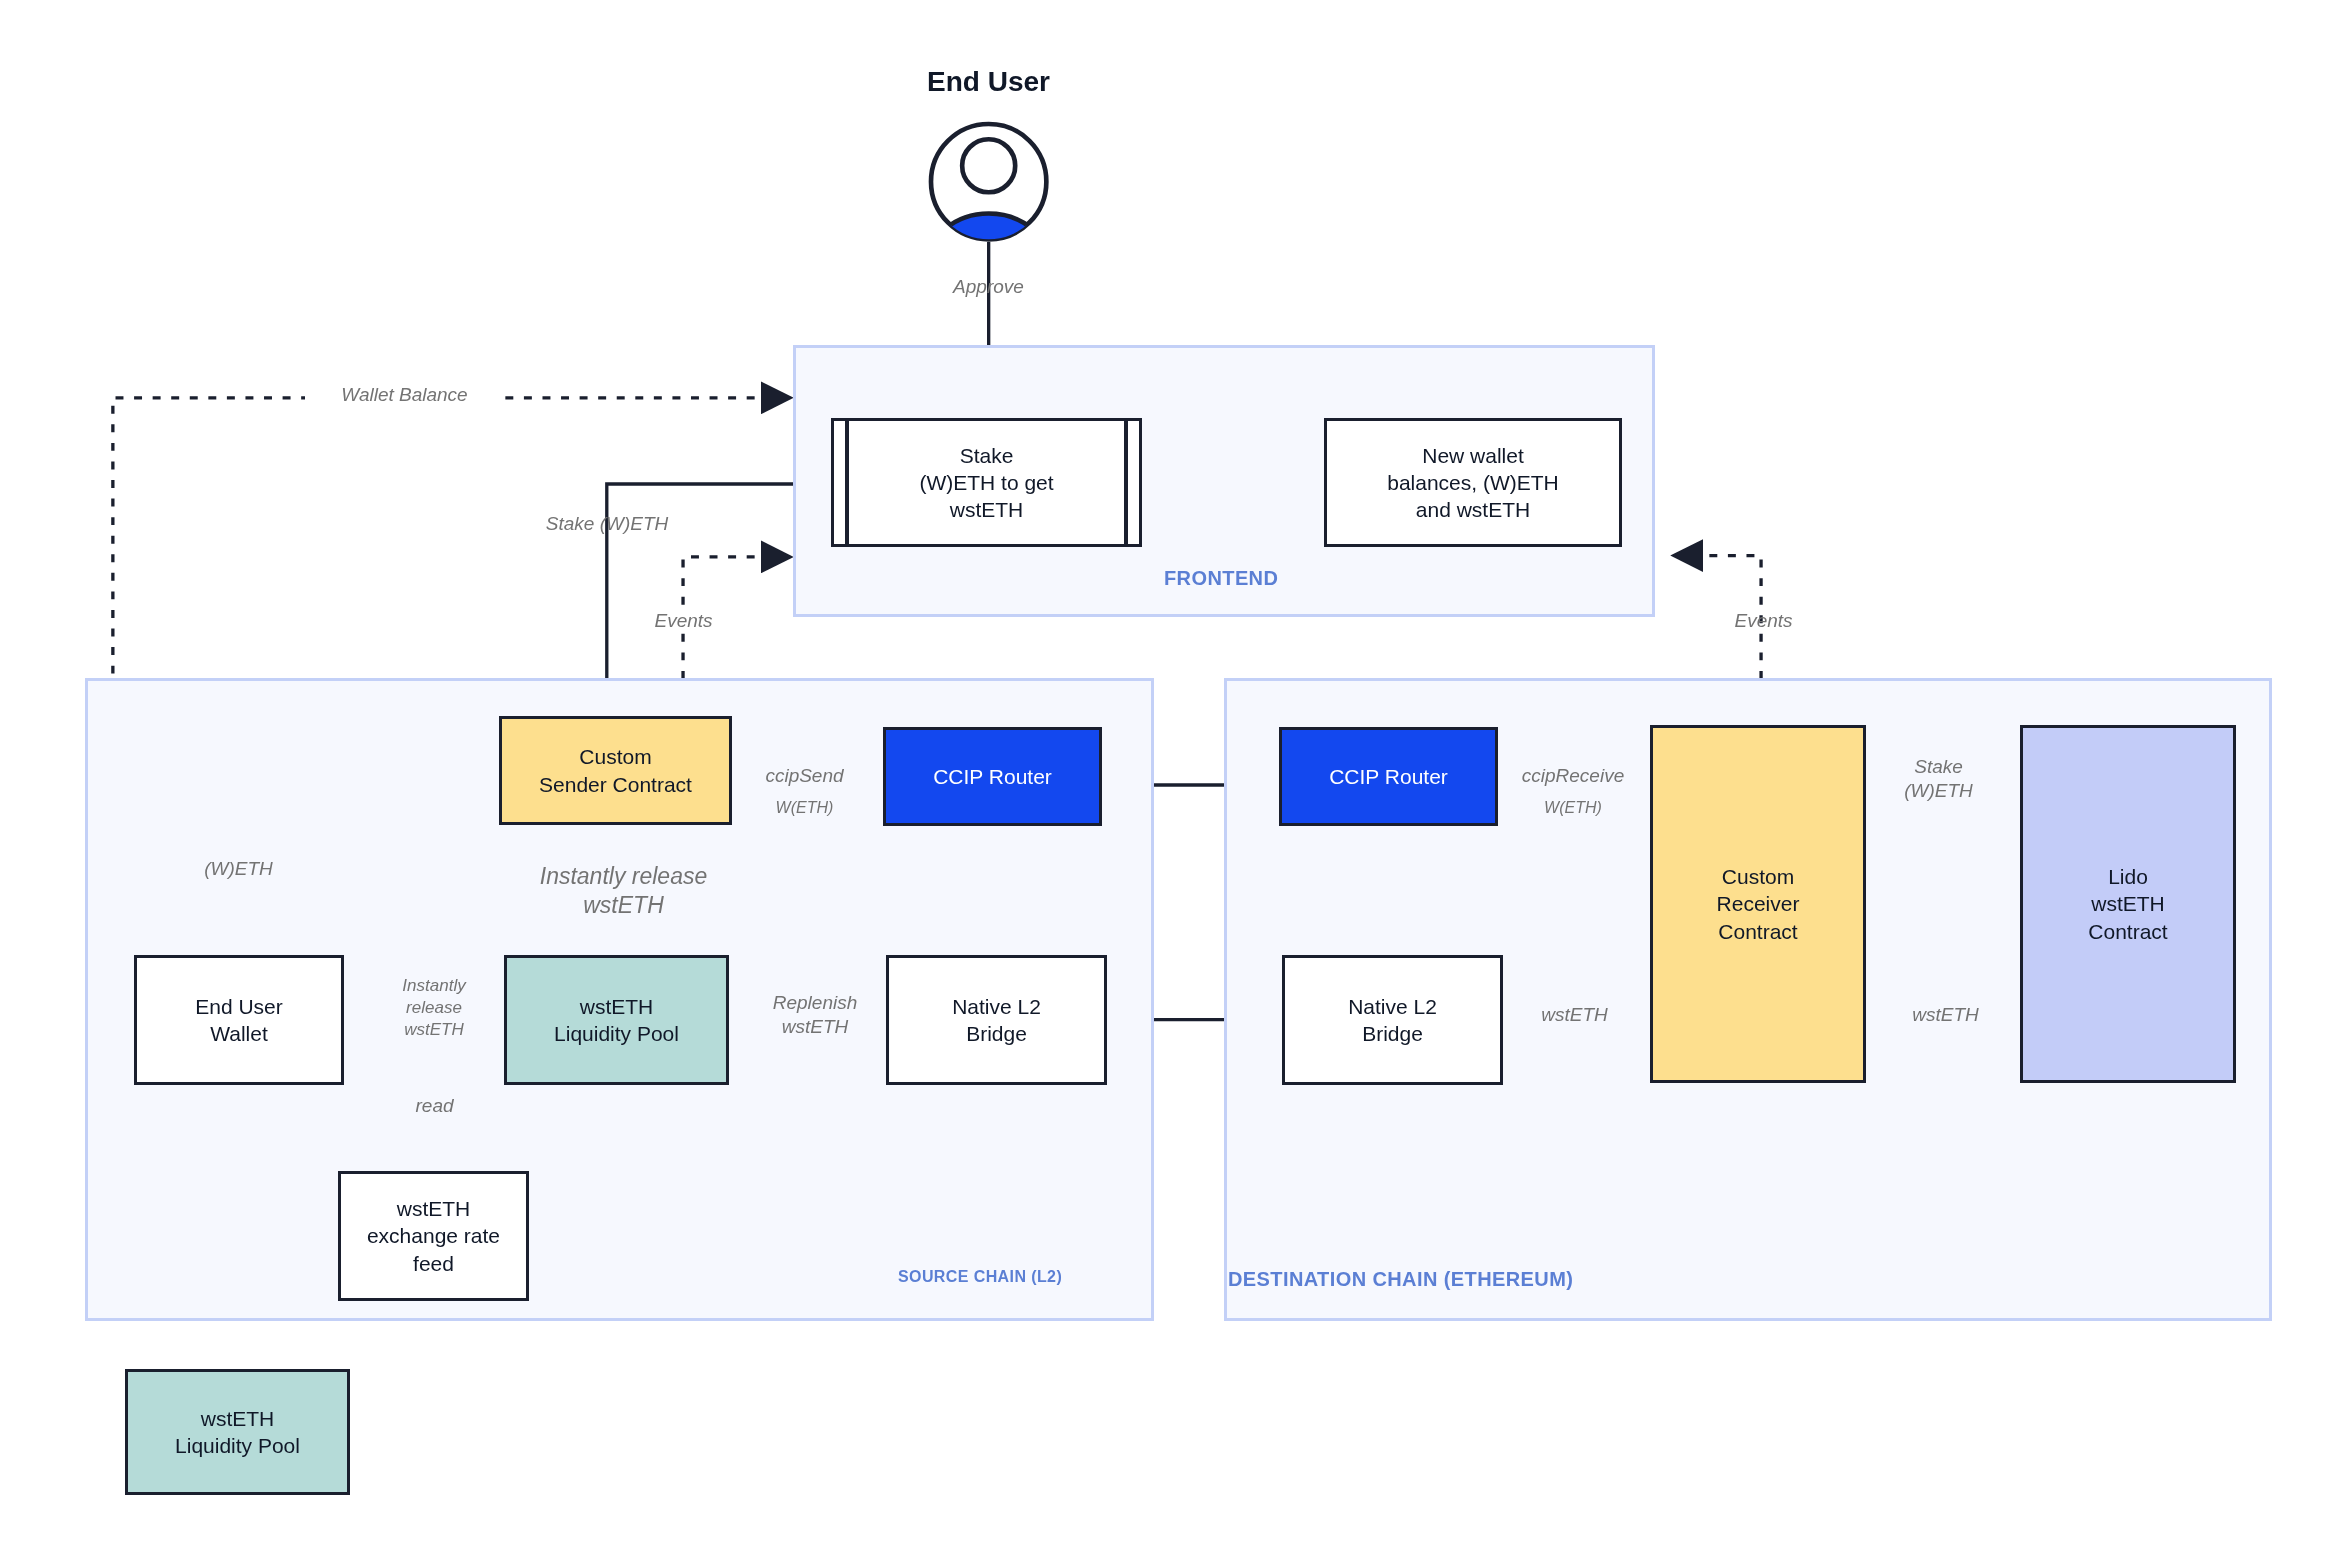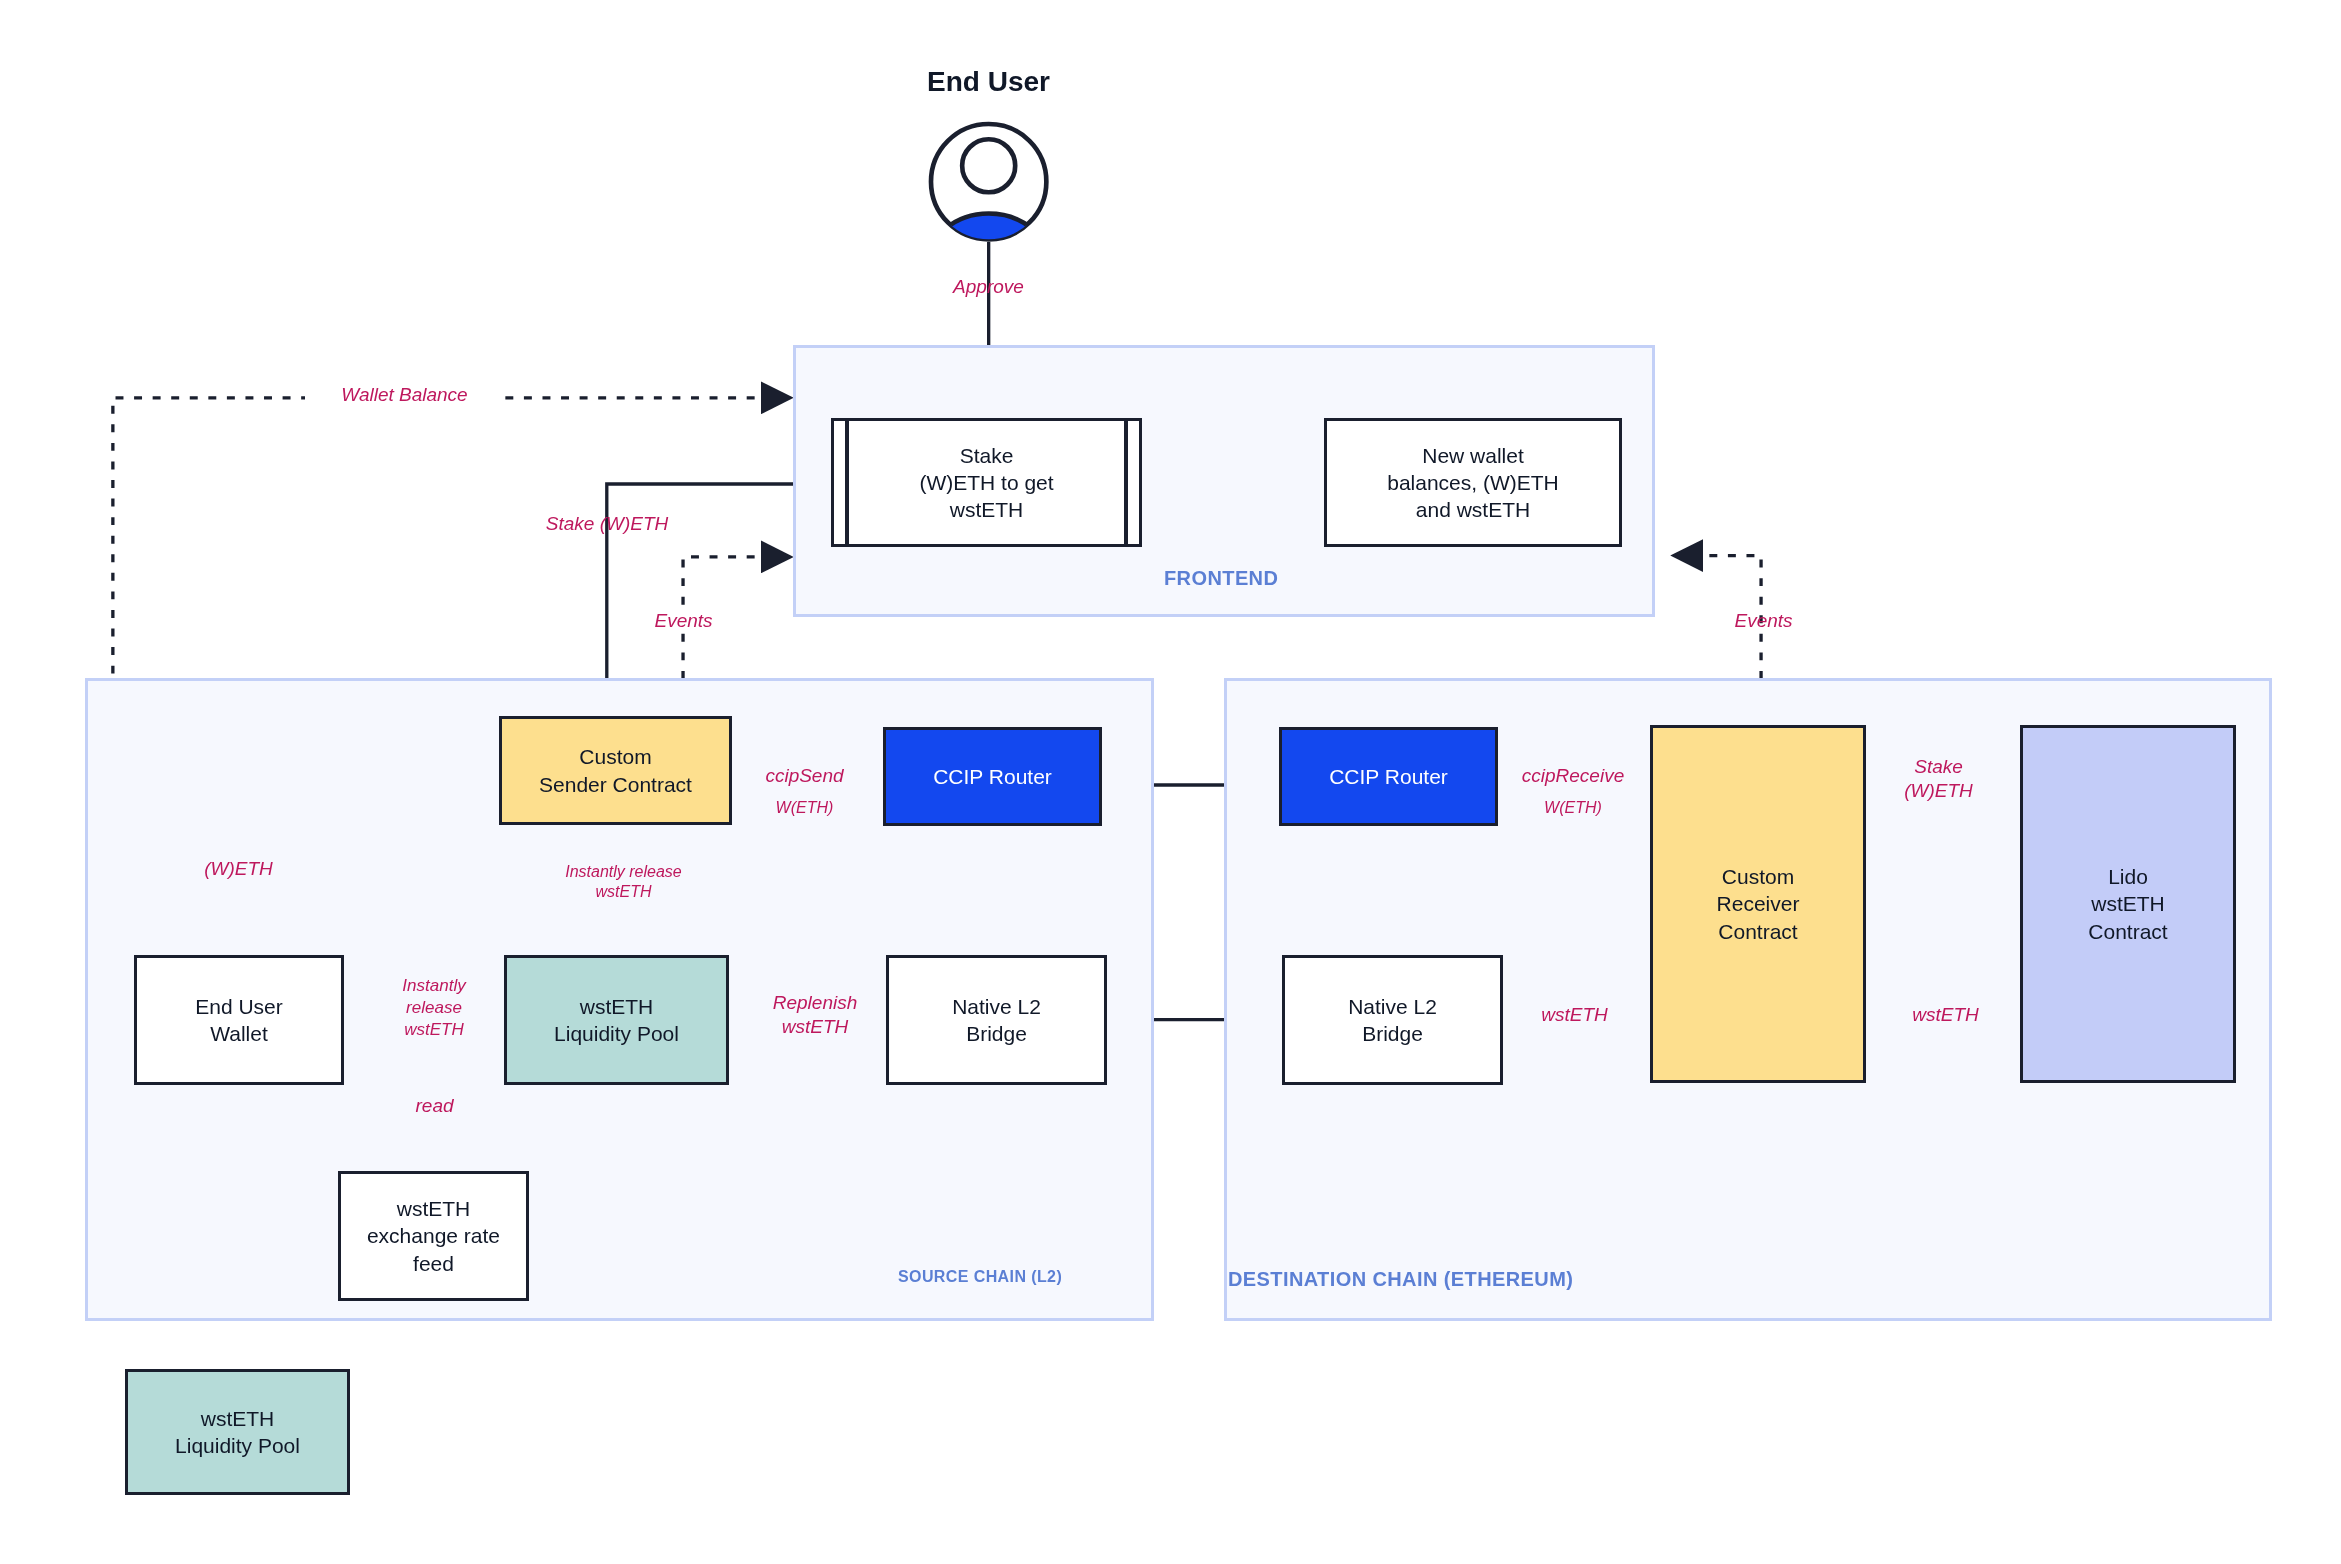--- a/index.html
+++ b/index.html
@@ -17,21 +17,21 @@
     display:flex;align-items:center;justify-content:center;text-align:center;
     border:3.3px solid #1a1f2e;background:#ffffff;line-height:1.3;}
   .node .txt{padding:0 6.6px;}
 
   .container{position:absolute;z-index:2;box-sizing:border-box;
     border:3.3px solid #c3d0f7;background:#f6f8fe;}
   .container-label{position:absolute;z-index:4;
     color:#5b7fd4;font-weight:bold;letter-spacing:0.4px;}
 
   .edge-label{position:absolute;z-index:6;font-style:italic;
-    text-align:center;line-height:1.28;white-space:pre-line;color:#be185d;}
+    text-align:center;line-height:1.28;white-space:pre-line;color:#737373;}
 
   .persona-title{position:absolute;z-index:6;font-weight:bold;text-align:center;}
 
   .legend-note{position:absolute;z-index:6;line-height:1.5;color:#101828;}
 </style>
 </head>
 <body>
 
 <div id="stage">
 
@@ -187,21 +187,21 @@
 
   <div class="edge-label" style="left:745px;top:764px;width:119px;font-size:19px;">ccipSend</div>
   <div class="edge-label" style="left:745px;top:798px;width:119px;font-size:16px;">W(ETH)</div>
 
   <div class="edge-label" style="left:1505px;top:764px;width:136px;font-size:19px;">ccipReceive</div>
   <div class="edge-label" style="left:1505px;top:798px;width:136px;font-size:16px;">W(ETH)</div>
 
   <div class="edge-label" style="left:1879px;top:755px;width:119px;font-size:19px;">Stake
 (W)ETH</div>
 
-  <div class="edge-label" style="left:524px;top:862px;width:199px;font-size:16px;">Instantly release
+  <div class="edge-label" style="left:524px;top:862px;width:199px;font-size:23px;">Instantly release
 wstETH</div>
 
   <div class="edge-label" style="left:371px;top:975px;width:126px;font-size:17px;">Instantly
 release
 wstETH</div>
 
   <div class="edge-label" style="left:752px;top:991px;width:126px;font-size:19px;">Replenish
 wstETH</div>
 
   <div class="edge-label" style="left:375px;top:1094px;width:119px;font-size:19px;background:#f6f8fe;">read</div>

